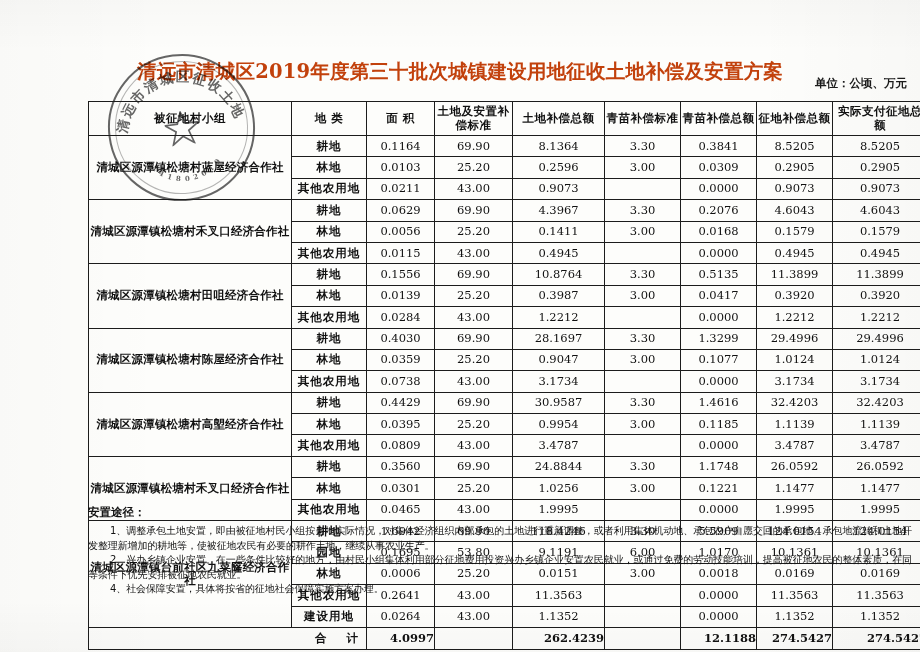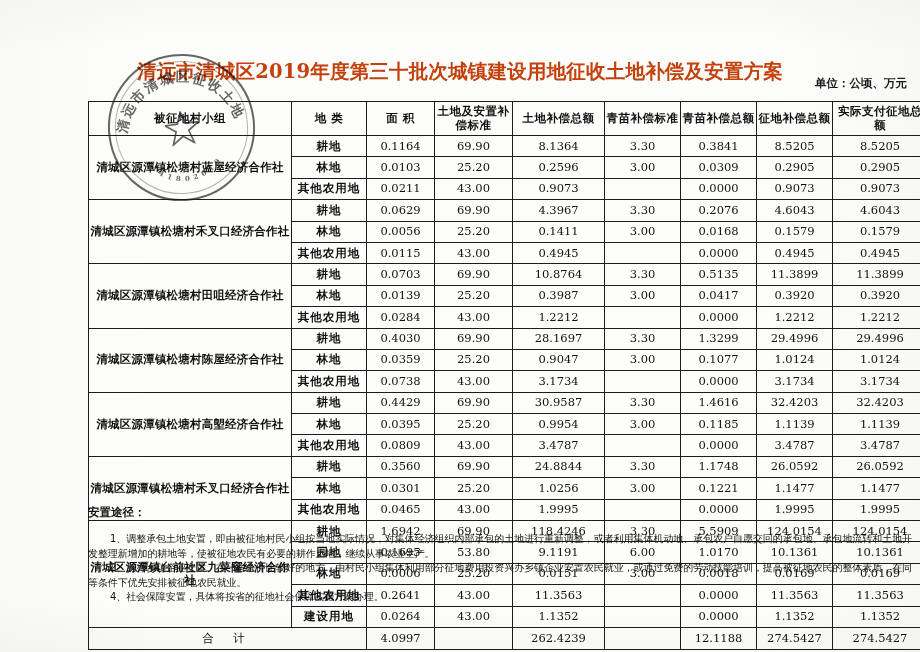--- a/index.html
+++ b/index.html
@@ -81,37 +81,37 @@
   td.landtype {
     font-size: 12px;
     font-weight: bold;
     letter-spacing: 1px;
   }
   td.num {
     font-size: 12px;
     font-family: "DejaVu Serif", "Liberation Serif", serif;
   }
   tr.datarow td { height: 20.4px; }
-  tr.totalrow td { height: 21px; font-weight: normal; }
+  tr.totalrow td { height: 21px; font-weight: bold; text-align: right; }
   td.total-label {
     letter-spacing: 8px;
     font-size: 12.5px;
     font-weight: bold;
   }
   .notes {
     position: absolute;
     left: 88px;
     top: 505px;
     width: 824px;
     color: #121212;
   }
   .notes-title {
     font-size: 11.5px;
     font-weight: bold;
-    margin-bottom: 12px;
+    margin-bottom: 4px;
   }
   .note-line {
     font-size: 10px;
     line-height: 1.45;
     text-align: justify;
     text-indent: 22px;
     font-weight: normal;
     letter-spacing: -0.1px;
   }
   
@@ -271,21 +271,21 @@
           <td class="num">43.00</td>
           <td class="num">0.4945</td>
           <td class="num"></td>
           <td class="num">0.0000</td>
           <td class="num">0.4945</td>
           <td class="num">0.4945</td>
         </tr>
         <tr class="datarow">
           <td class="village" rowspan="3">清城区源潭镇松塘村田咀经济合作社</td>
           <td class="landtype">耕地</td>
-          <td class="num">0.0703</td>
+          <td class="num">0.1556</td>
           <td class="num">69.90</td>
           <td class="num">10.8764</td>
           <td class="num">3.30</td>
           <td class="num">0.5135</td>
           <td class="num">11.3899</td>
           <td class="num">11.3899</td>
         </tr>
         <tr class="datarow">
           <td class="landtype">林地</td>
           <td class="num">0.0139</td>

